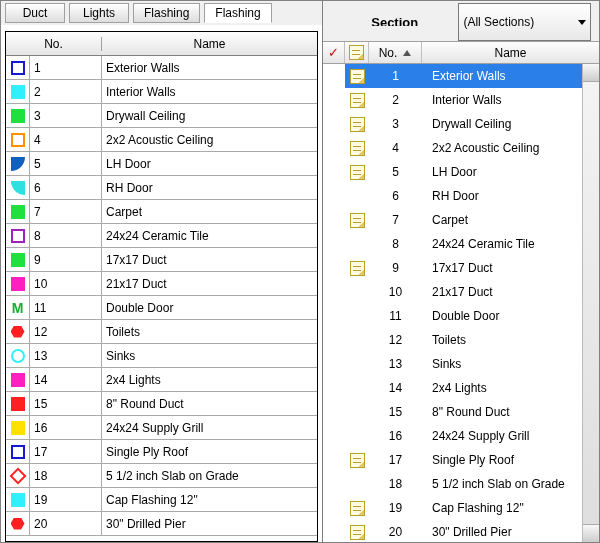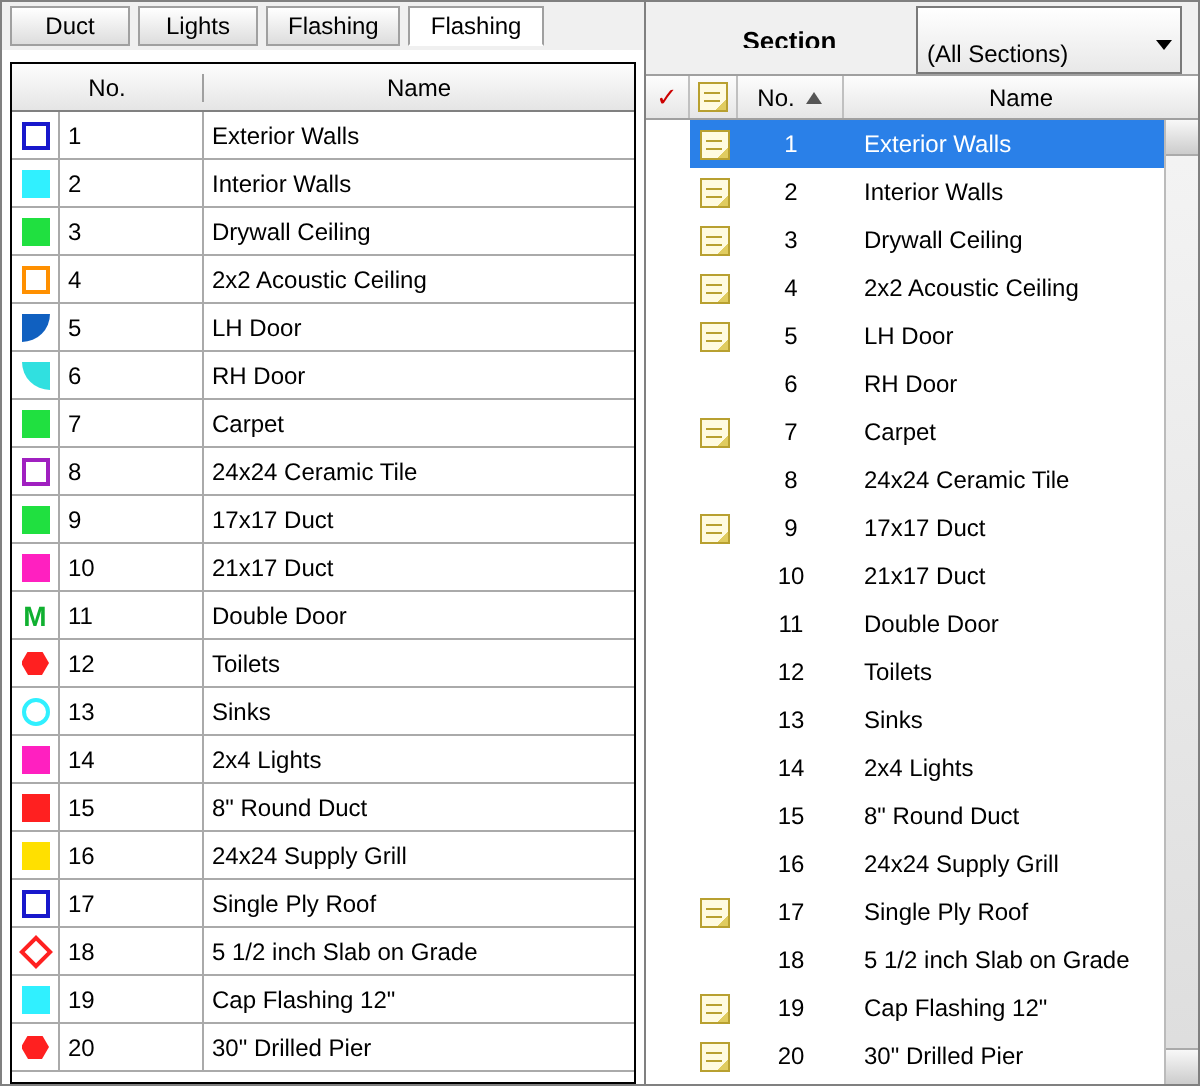--- a/index.html
+++ b/index.html
@@ -128,24 +128,24 @@
   .right-top {
     display: flex;
     gap: 18px;
     padding: 0 8px;
     background: #f0f0f0;
   }
   .combo-group { flex:1; display:flex; flex-direction:row; align-items:center; }
   .combo-label { font-weight: bold; font-size: 13px; text-align:center; line-height:1; height:10px; overflow:hidden; width:100%; }
   .combo {
     width: 100%;
-    height: 28px;
+    height: 38px;
     border: 1px solid #7a7a7a;
     background: linear-gradient(#fff,#e8e8e8);
-    display:flex; align-items:flex-start; padding:16px 4px;
+    display:flex; align-items:center; padding:4px 4px;
     justify-content:space-between;
     margin-top:2px;
     font-size:12px;
   }
   .combo-arrow { width:0;height:0;border-left:4px solid transparent;border-right:4px solid transparent;border-top:5px solid #000; }
   .right-header {
     display:flex;
     height:23px;
     align-items:center;
     background: linear-gradient(#fdfdfd,#e6e6e6);

